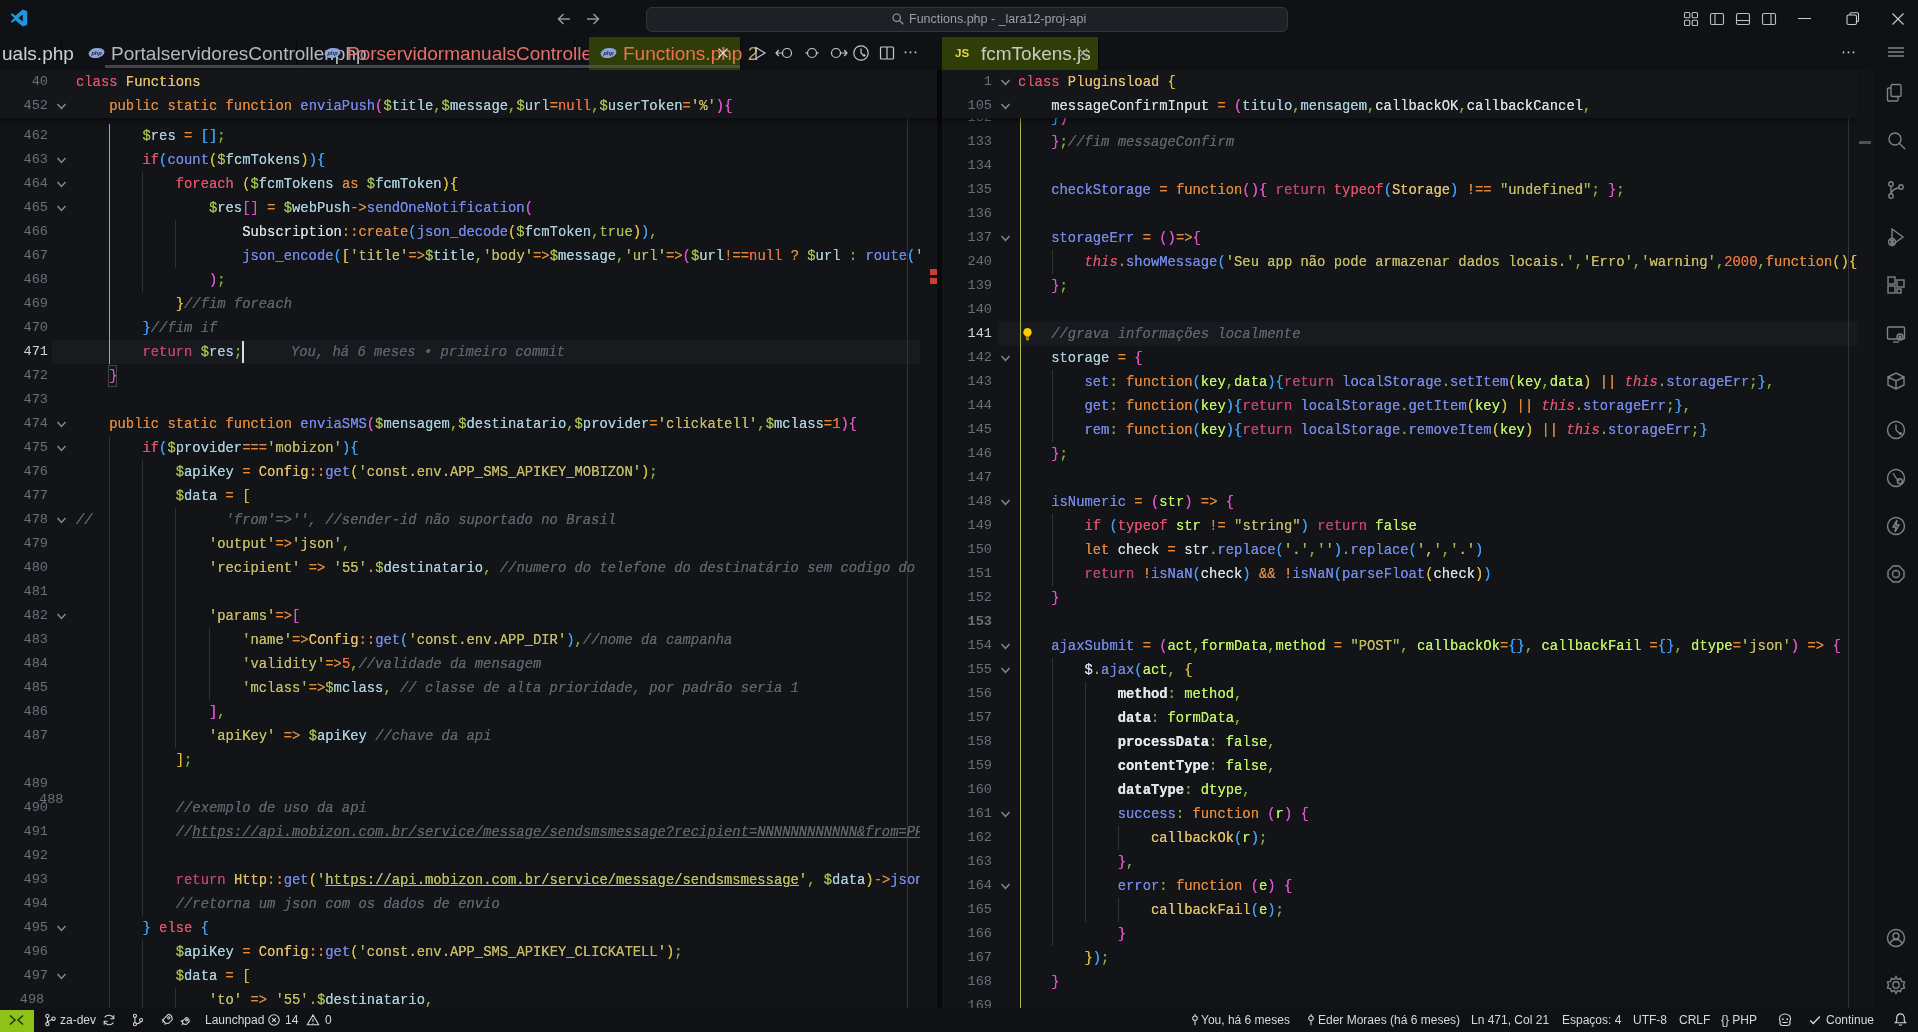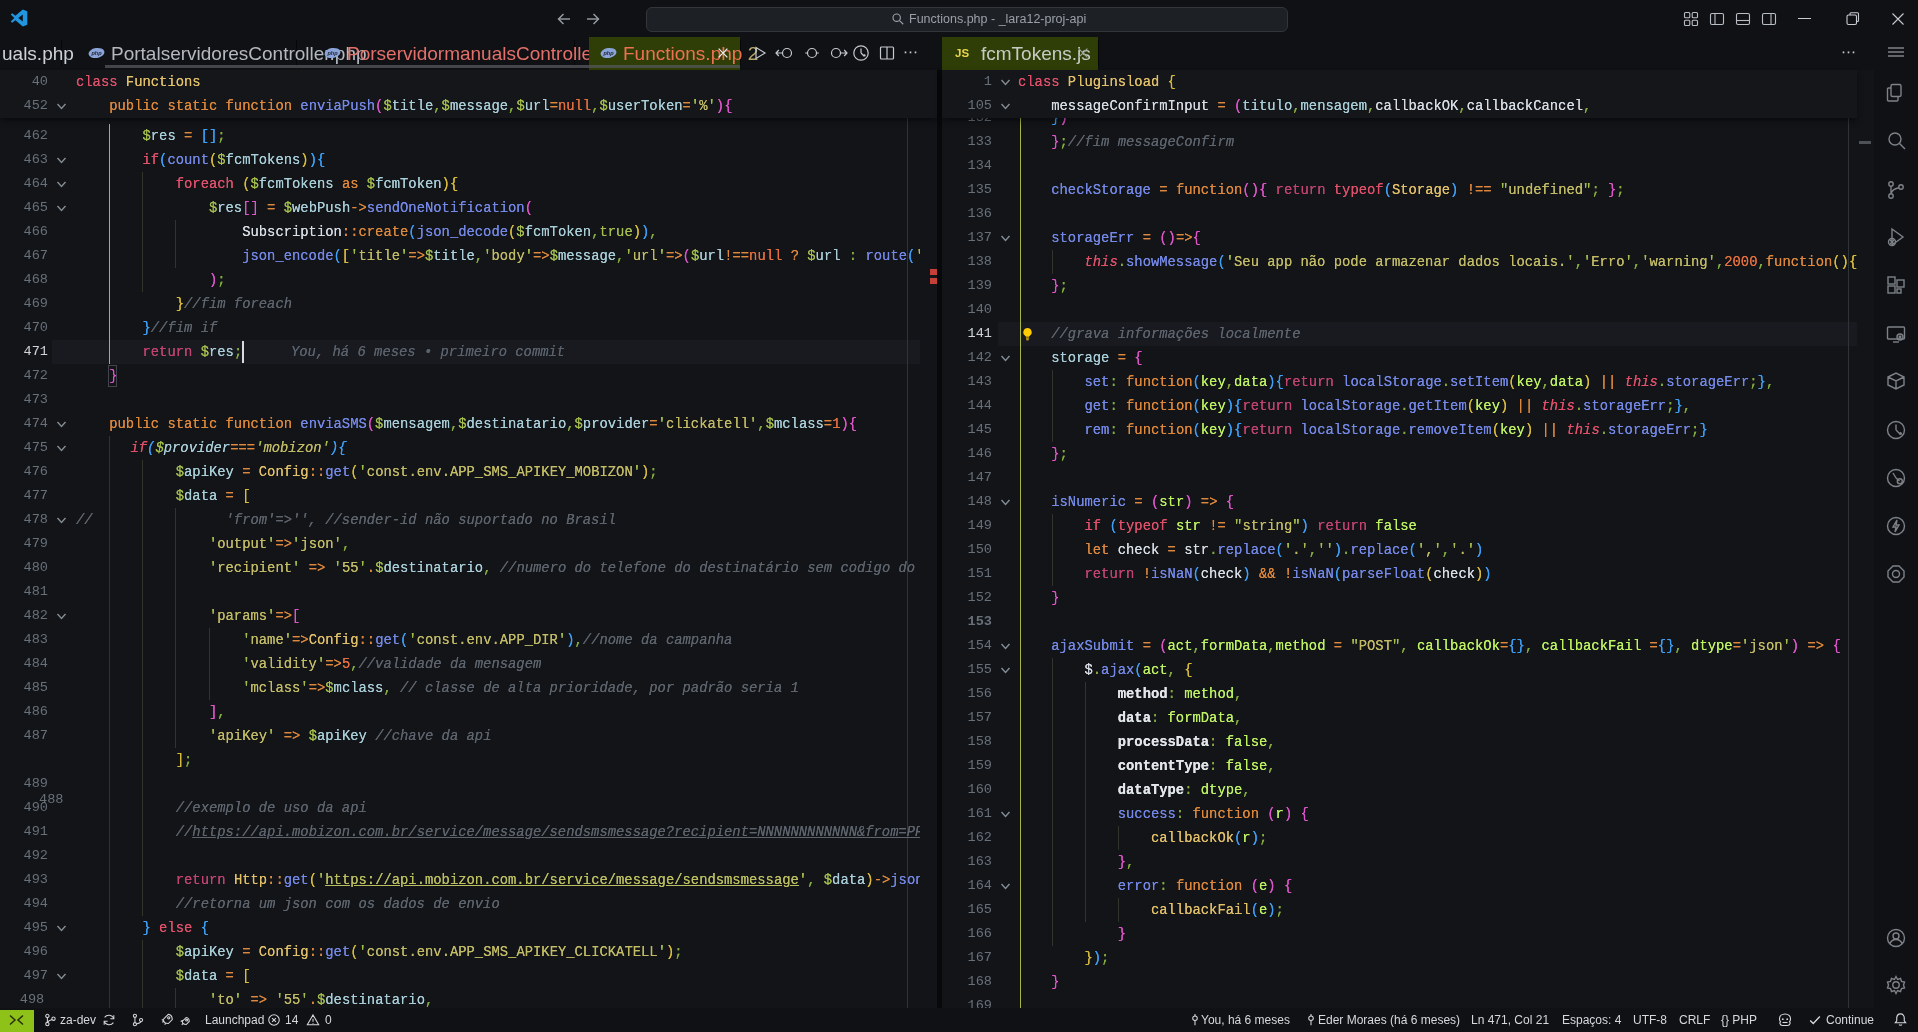--- a/index.html
+++ b/index.html
@@ -218,21 +218,21 @@
 <div class="num" style="left:0;top:318px;width:48px;">473</div>
 <div class="num" style="left:0;top:342px;width:48px;">474</div>
 <svg class="abs" style="left:56px;top:349px;" width="11" height="11" viewBox="0 0 11 11">
       <path d="M1.5 3 L5.5 7.5 L9.5 3" stroke="#868c94" stroke-width="1.4" fill="none"></path>
     </svg>
 <div class="cl" style="left:76px;top:342px;">    <span class="o">public static function</span> <span class="f">enviaSMS</span><span class="y2">(</span><span class="q">$</span><span class="vn">mensagem</span><span class="p">,</span><span class="q">$</span><span class="vn">destinatario</span><span class="p">,</span><span class="q">$</span><span class="vn">provider</span><span class="o">=</span><span class="q">'</span><span class="s">clickatell</span><span class="q">'</span><span class="p">,</span><span class="q">$</span><span class="vn">mclass</span><span class="o">=</span><span class="n">1</span><span class="y2">)</span><span class="y2">{</span></div>
 <div class="num" style="left:0;top:366px;width:48px;">475</div>
 <svg class="abs" style="left:56px;top:373px;" width="11" height="11" viewBox="0 0 11 11">
       <path d="M1.5 3 L5.5 7.5 L9.5 3" stroke="#868c94" stroke-width="1.4" fill="none"></path>
     </svg>
-<div class="cl" style="left:64px;top:366px;font-style:italic;">        <span class="kp">if</span><span class="y3">(</span><span class="q">$</span><span class="vn">provider</span><span class="o">===</span><span class="q">'</span><span class="s">mobizon</span><span class="q">'</span><span class="y3">)</span><span class="y3">{</span></div>
+<div class="cl" style="left:76px;top:366px;">        <span class="kp">if</span><span class="y3">(</span><span class="q">$</span><span class="vn">provider</span><span class="o">===</span><span class="q">'</span><span class="s">mobizon</span><span class="q">'</span><span class="y3">)</span><span class="y3">{</span></div>
 <div class="num" style="left:0;top:390px;width:48px;">476</div>
 <div class="cl" style="left:76px;top:390px;">            <span class="q">$</span><span class="vn">apiKey</span> <span class="o">=</span> <span class="g">Config</span><span class="o">::</span><span class="f">get</span><span class="y1">(</span><span class="q">'</span><span class="s">const.env.APP_SMS_APIKEY_MOBIZON</span><span class="q">'</span><span class="y1">)</span><span class="p">;</span></div>
 <div class="num" style="left:0;top:414px;width:48px;">477</div>
 <div class="cl" style="left:76px;top:414px;">            <span class="q">$</span><span class="vn">data</span> <span class="o">=</span> <span class="y1">[</span></div>
 <div class="num" style="left:0;top:438px;width:48px;">478</div>
 <svg class="abs" style="left:56px;top:445px;" width="11" height="11" viewBox="0 0 11 11">
       <path d="M1.5 3 L5.5 7.5 L9.5 3" stroke="#868c94" stroke-width="1.4" fill="none"></path>
     </svg>
 <div class="cl" style="left:76px;top:438px;"><span class="c">//                'from'=&gt;'', //sender-id não suportado no Brasil</span></div>
 <div class="num" style="left:0;top:462px;width:48px;">479</div>
@@ -304,21 +304,21 @@
 <div class="cl" style="left:76px;top:60px;">    <span class="y2">}</span><span class="p">;</span><span class="c">//fim messageConfirm</span></div>
 <div class="num" style="left:0;top:84px;width:50px;">134</div>
 <div class="num" style="left:0;top:108px;width:50px;">135</div>
 <div class="cl" style="left:76px;top:108px;">    <span class="f">checkStorage</span> <span class="o">=</span> <span class="o">function</span><span class="y2">(){</span> <span class="kr">return</span> <span class="kp">typeof</span><span class="y3">(</span><span class="g">Storage</span><span class="y3">)</span> <span class="o">!==</span> <span class="q">"</span><span class="s">undefined</span><span class="q">"</span><span class="p">;</span> <span class="y2">}</span><span class="p">;</span></div>
 <div class="num" style="left:0;top:132px;width:50px;">136</div>
 <div class="num" style="left:0;top:156px;width:50px;">137</div>
 <svg class="abs" style="left:58px;top:163px;" width="11" height="11" viewBox="0 0 11 11">
       <path d="M1.5 3 L5.5 7.5 L9.5 3" stroke="#868c94" stroke-width="1.4" fill="none"></path>
     </svg>
 <div class="cl" style="left:76px;top:156px;">    <span class="f">storageErr</span> <span class="o">=</span> <span class="y2">()</span><span class="o">=&gt;</span><span class="y2">{</span></div>
-<div class="num" style="left:0;top:180px;width:50px;">138</div>
+<div class="num" style="left:0;top:180px;width:50px;">240</div>
 <div class="cl" style="left:76px;top:180px;">        <span class="t">this</span><span class="p">.</span><span class="f">showMessage</span><span class="y3">(</span><span class="q">'</span><span class="s">Seu app não pode armazenar dados locais.</span><span class="q">'</span><span class="p">,</span><span class="q">'</span><span class="s">Erro</span><span class="q">'</span><span class="p">,</span><span class="q">'</span><span class="s">warning</span><span class="q">'</span><span class="p">,</span><span class="n">2000</span><span class="p">,</span><span class="o">function</span><span class="y1">()</span><span class="y1">{</span></div>
 <div class="num" style="left:0;top:204px;width:50px;">139</div>
 <div class="cl" style="left:76px;top:204px;">    <span class="y2">}</span><span class="p">;</span></div>
 <div class="num" style="left:0;top:228px;width:50px;">140</div>
 <div class="num numa" style="left:0;top:252px;width:50px;">141</div>
 <div class="cl" style="left:76px;top:252px;">    <span class="c">//grava informações localmente</span></div>
 <div class="num" style="left:0;top:276px;width:50px;">142</div>
 <svg class="abs" style="left:58px;top:283px;" width="11" height="11" viewBox="0 0 11 11">
       <path d="M1.5 3 L5.5 7.5 L9.5 3" stroke="#868c94" stroke-width="1.4" fill="none"></path>
     </svg>

